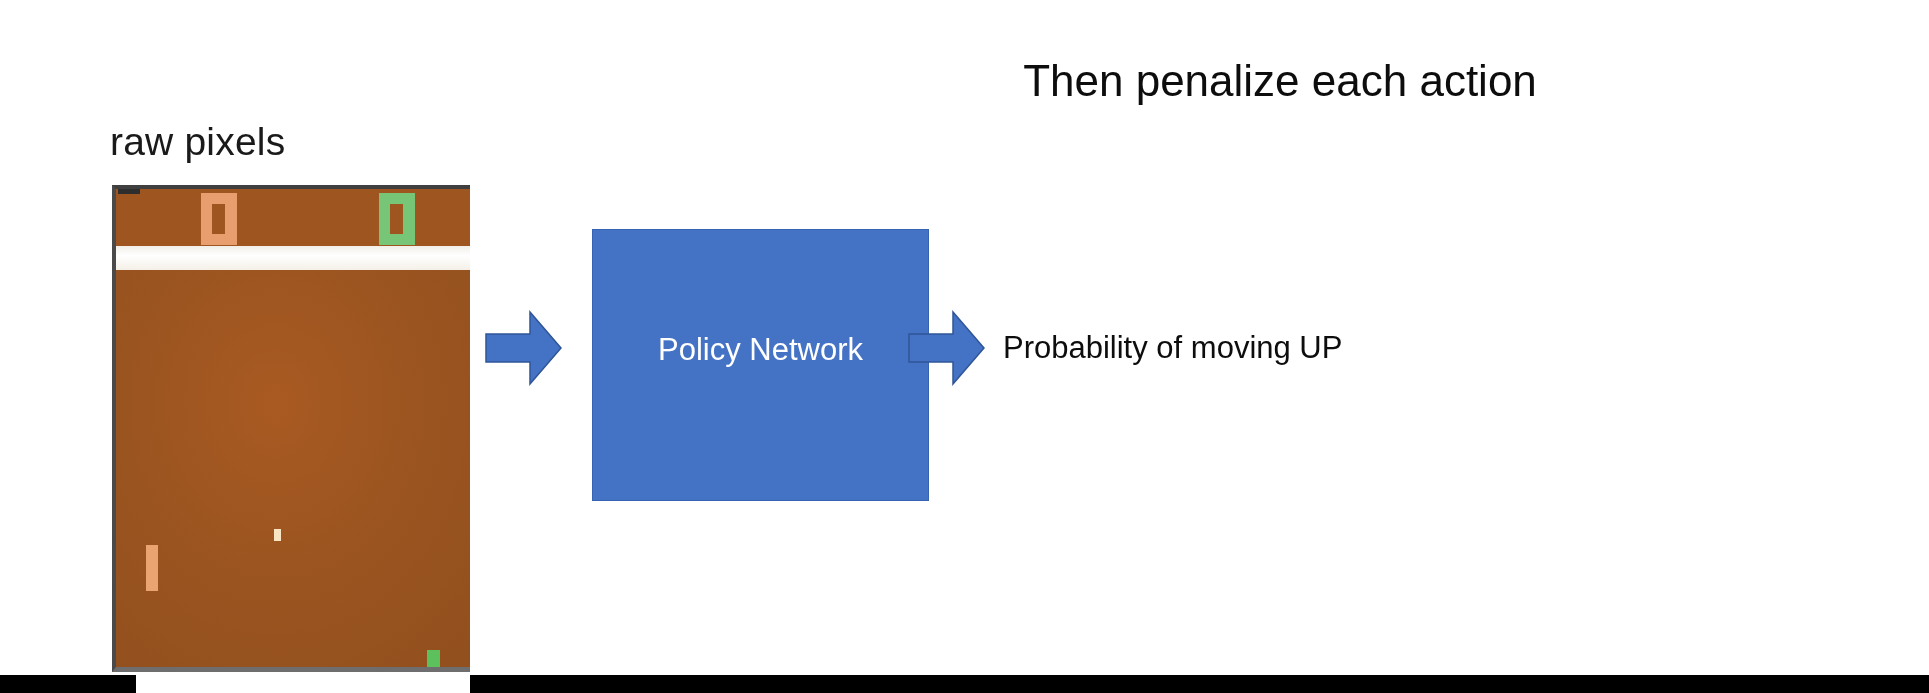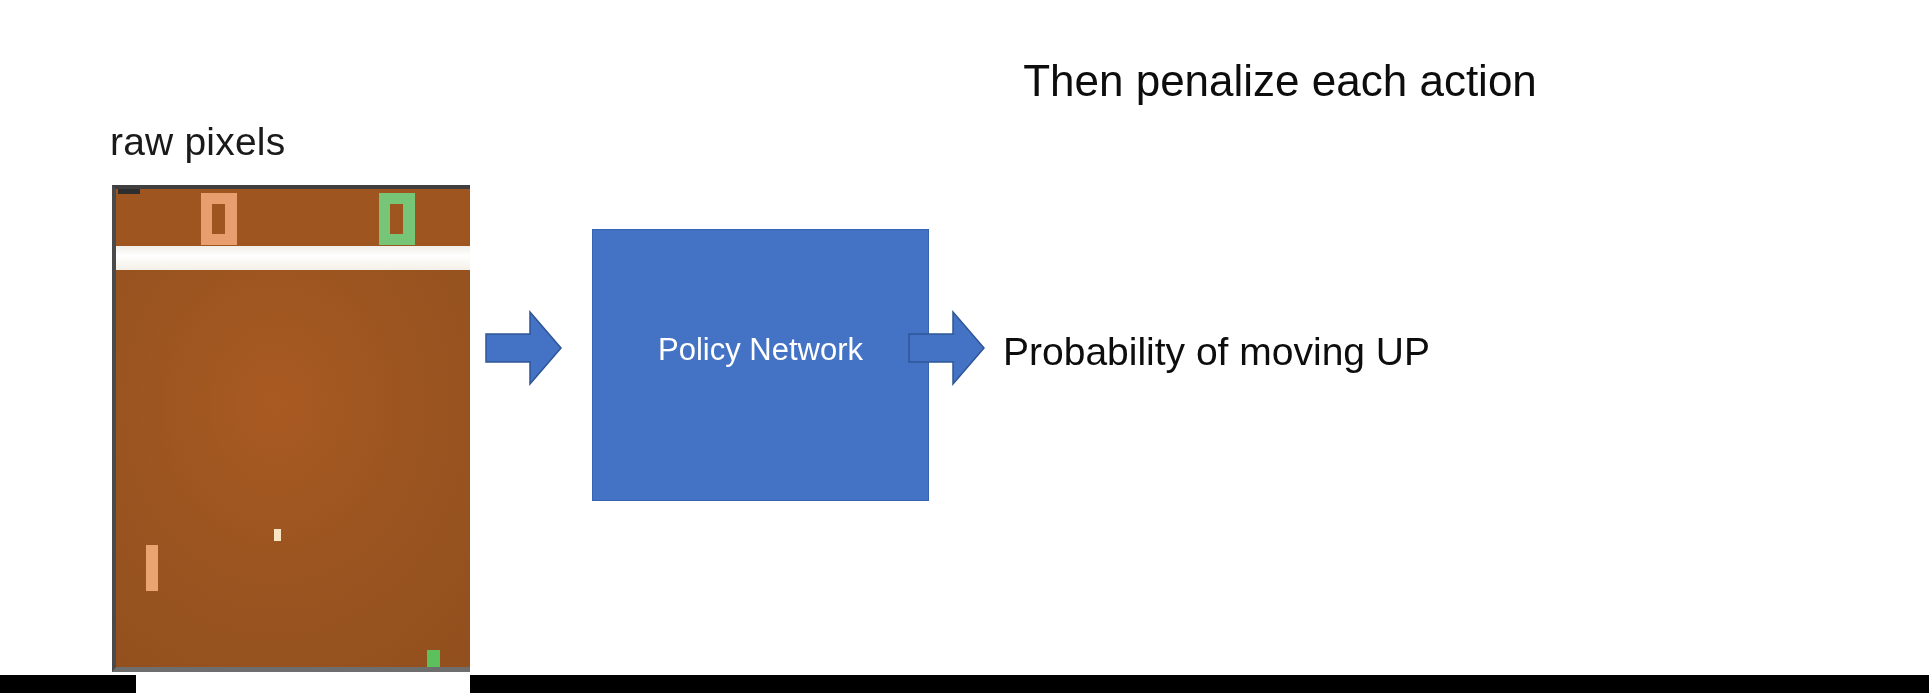--- a/index.html
+++ b/index.html
@@ -164,21 +164,21 @@
     font-size: 31px;
     font-family: "Liberation Sans", sans-serif;
     white-space: nowrap;
   }
 
   
   #output-label {
     position: absolute;
     left: 1003px;
     top: 330px;
-    font-size: 39px;
+    font-size: 31px;
     font-family: "Liberation Sans", sans-serif;
     color: #0d0d0d;
     white-space: nowrap;
   }
 
   
   #rl-heading {
     position: absolute;
     left: 640px;
     top: 52px;

